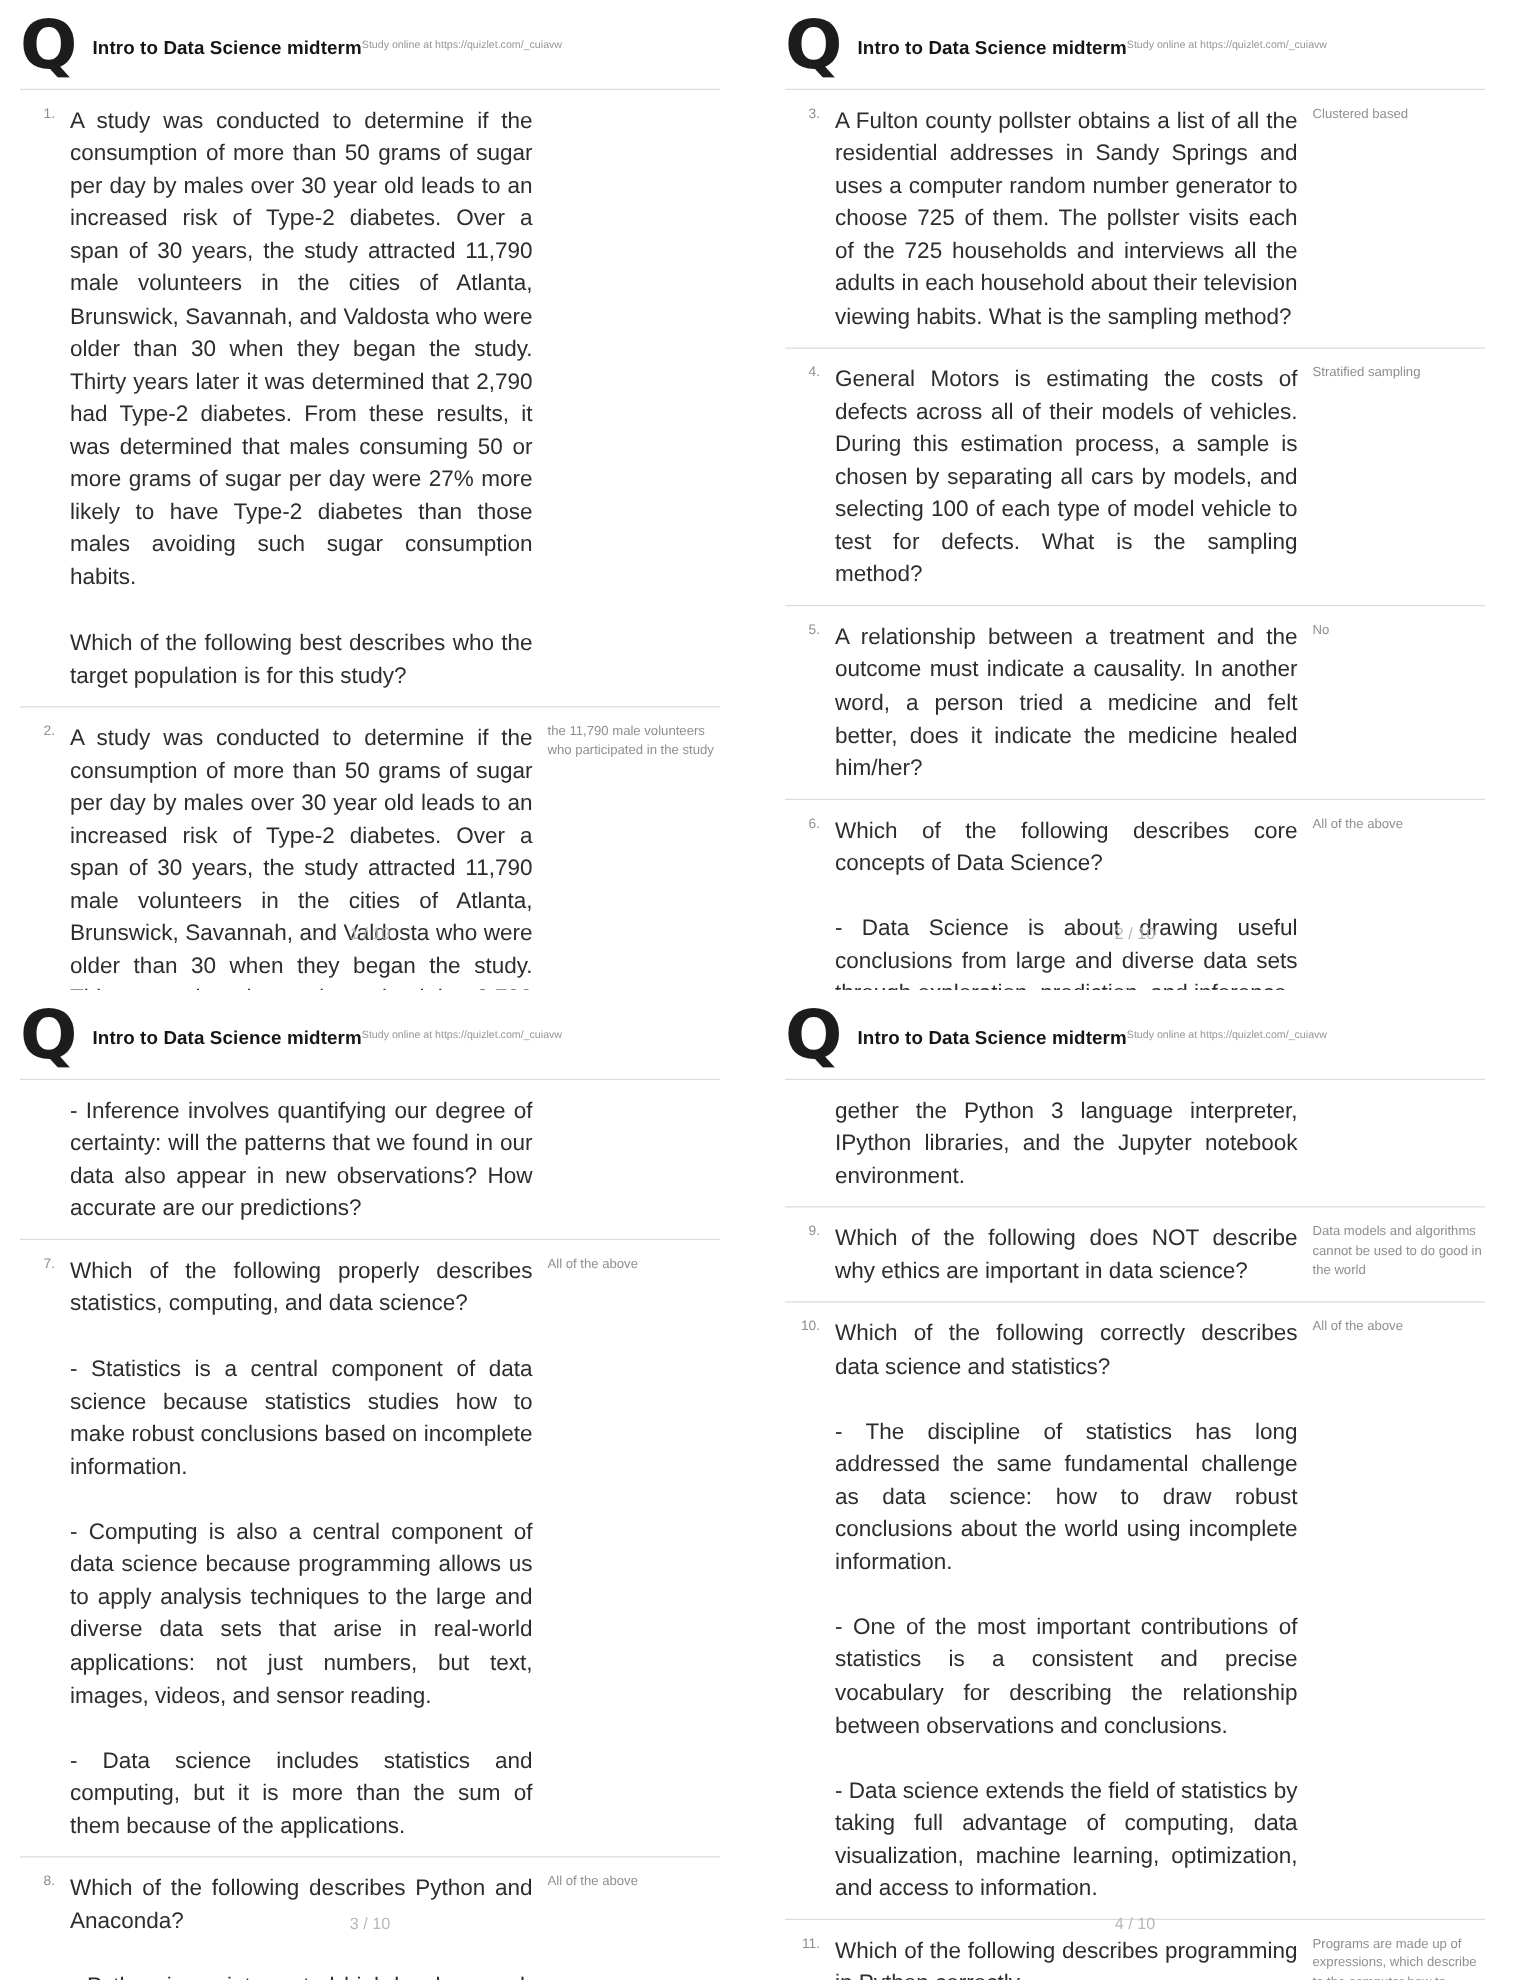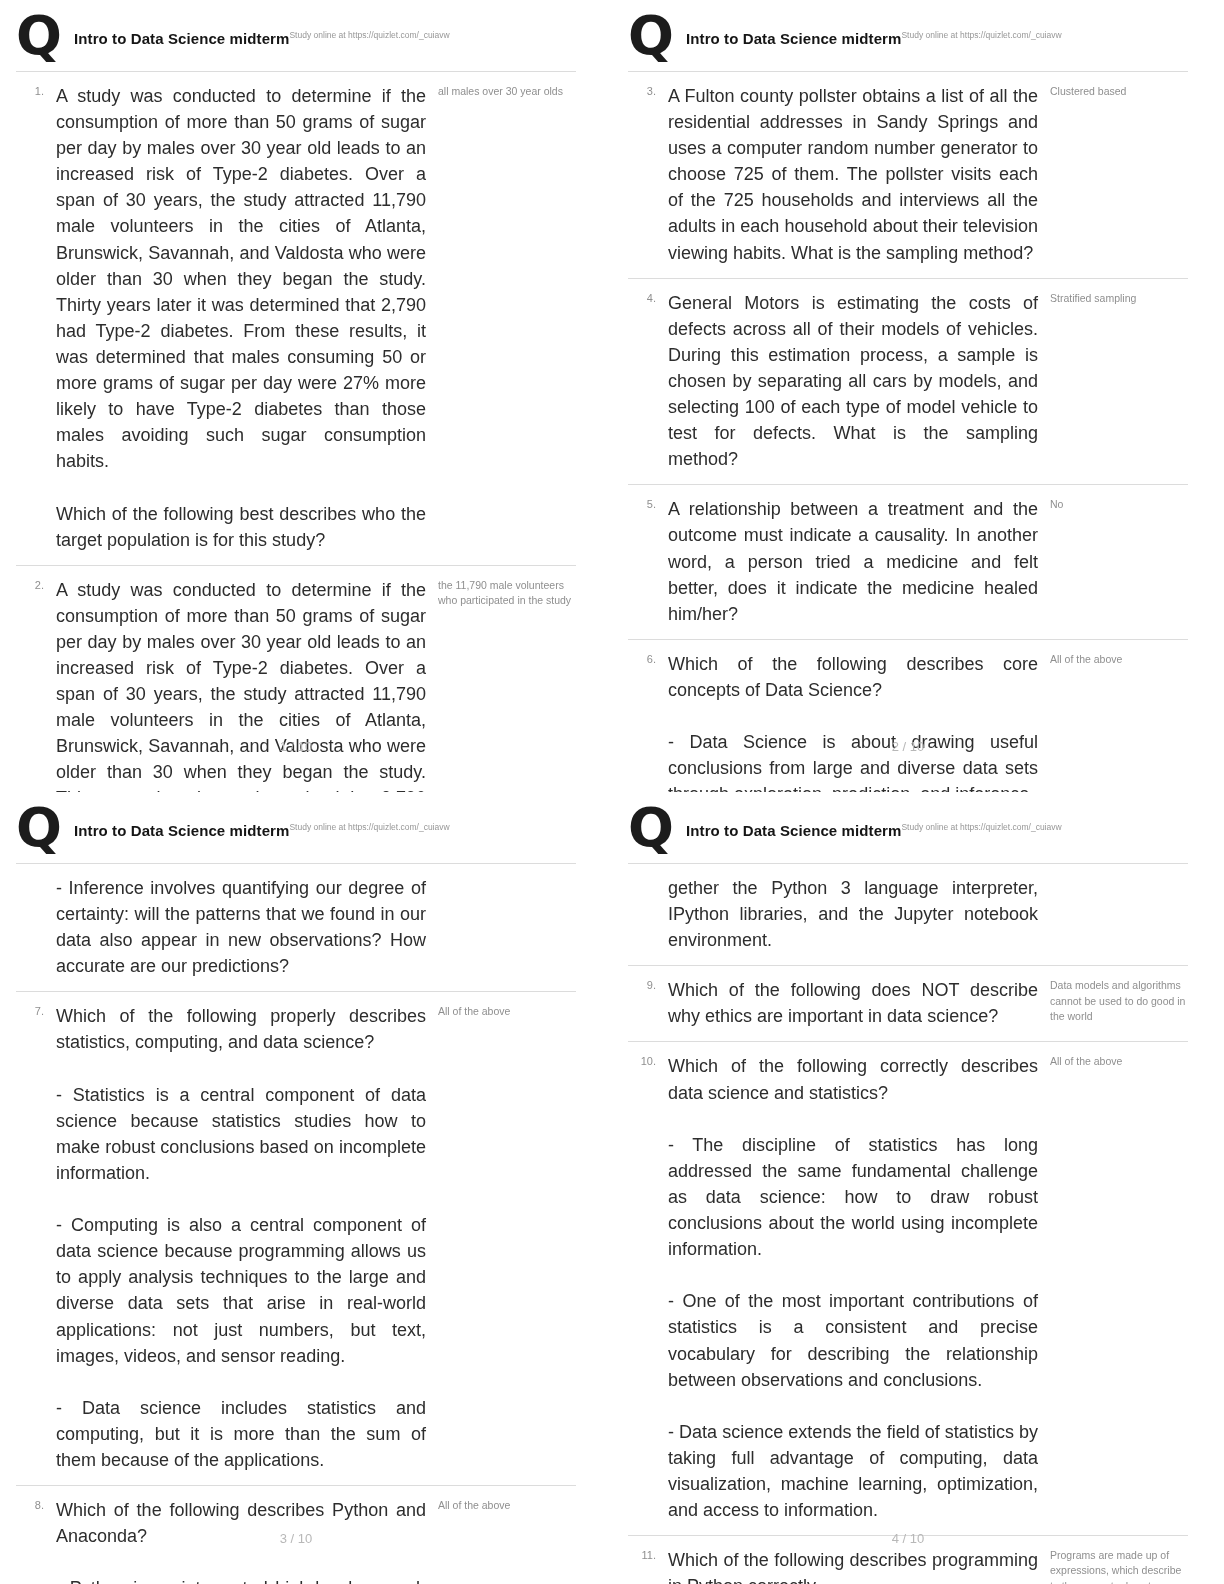--- a/index.html
+++ b/index.html
@@ -99,21 +99,20 @@
         <div class="set-title">Intro to Data Science midterm</div>
         <div class="set-subtitle">Study online at https://quizlet.com/_cuiavw</div>
       </div>
     </div>
     <div class="rows end-divider">
       <div class="qa-row">
         <div class="qnum">1.</div>
         <div class="qtext">A study was conducted to determine if the consumption of more than 50 grams of sugar per day by males over 30 year old leads to an increased risk of Type-2 diabetes. Over a span of 30 years, the study attracted 11,790 male volunteers in the cities of Atlanta, Brunswick, Savannah, and Valdosta who were older than 30 when they began the study. Thirty years later it was determined that 2,790 had Type-2 diabetes. From these results, it was determined that males consuming 50 or more grams of sugar per day were 27% more likely to have Type-2 diabetes than those males avoiding such sugar consumption habits.
 
 Which of the following best describes who the target population is for this study?</div>
-        <div class="answer">all males over 30 year olds</div>
       </div>
       <div class="qa-row">
         <div class="qnum">2.</div>
         <div class="qtext">A study was conducted to determine if the consumption of more than 50 grams of sugar per day by males over 30 year old leads to an increased risk of Type-2 diabetes. Over a span of 30 years, the study attracted 11,790 male volunteers in the cities of Atlanta, Brunswick, Savannah, and Valdosta who were older than 30 when they began the study. Thirty years later it was determined that 2,790 had Type-2 diabetes. From these results, it was determined that males consuming 50 or more grams of sugar per day were 27% more likely to have Type-2 diabetes than those males avoiding such sugar consumption habits.
 
 Which of the following best describes the sample is for this study?</div>
         <div class="answer">the 11,790 male volunteers who participated in the study</div>
       </div>
     </div>
     <div class="page-footer">1 / 10</div>

